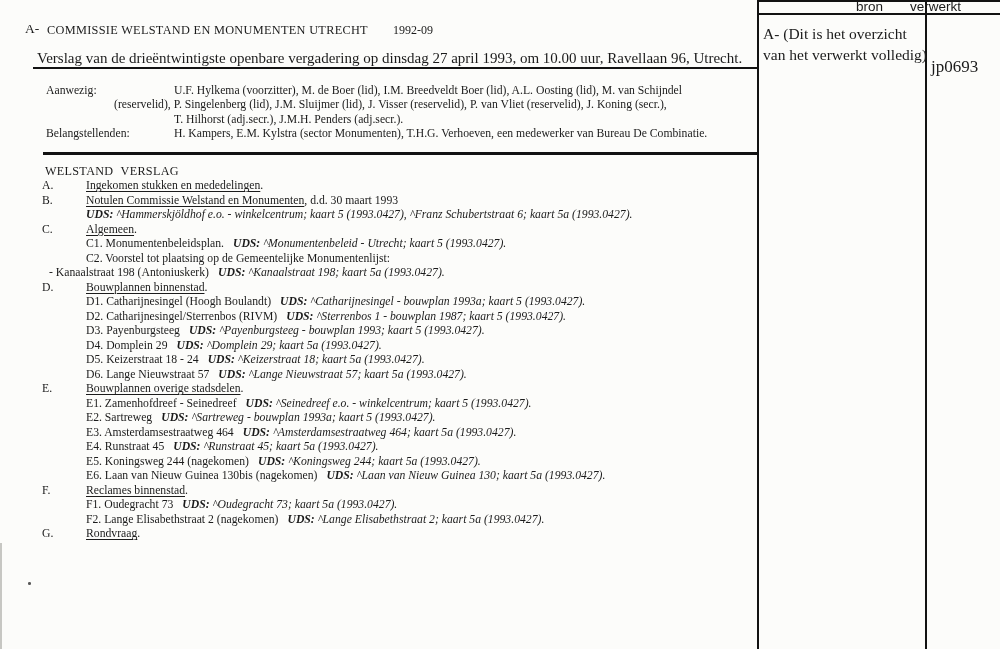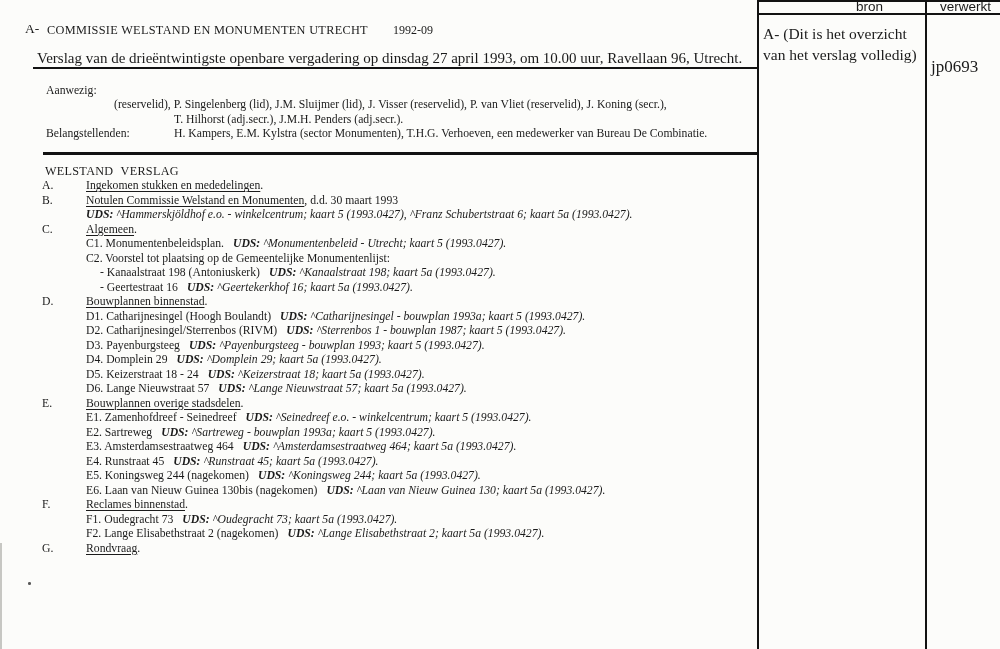--- a/index.html
+++ b/index.html
@@ -24,35 +24,35 @@
   .hrule1{left:33px;top:67px;width:724px;height:2.4px;background:var(--rule);}
   .hrule2{left:43px;top:152px;width:714px;height:2.6px;background:var(--rule);}
   .vline-left{left:757px;top:0;width:2px;height:649px;background:var(--rule);}
   .vline-mid{left:925px;top:0;width:2px;height:649px;background:var(--rule);}
   .ttop{left:757px;top:0;width:243px;height:1.6px;background:var(--rule);}
   .thead-underline{left:757px;top:13px;width:243px;height:2px;background:var(--rule);}
 
   
   .col-head{font-family:"Liberation Sans",sans-serif;font-size:13.5px;top:-1px;}
   .col-head.bron{left:856px;}
-  .col-head.verwerkt{left:940px;}
+  .col-head.verwerkt{left:910px;}
   .side-note{left:763px;top:23px;font-size:15.5px;line-height:21px;}
   .side-stamp{left:931px;top:57px;font-size:17px;}
 
   
   #attendance{left:0;top:84px;font-size:11.7px;}
   .att-line{position:relative;height:14.25px;line-height:14.3px;white-space:nowrap;}
   .att-label{position:absolute;left:46px;}
   .att-text{display:inline-block;}
 
   
   .ov-heading{left:45px;top:164px;font-size:12.2px;word-spacing:4px;letter-spacing:.3px;}
   #overview-list{left:0;top:179px;font-size:11.7px;}
   .ov-line{position:relative;height:14.5px;line-height:14.55px;white-space:nowrap;padding-left:86px;}
-  .ov-line.ov-dash{padding-left:100px;}
+  .ov-line.ov-dash{padding-left:49px;}
   .ov-letter{position:absolute;left:42px;}
   .ov-title{text-decoration:underline;text-decoration-thickness:1px;text-underline-offset:2px;}
   .ov-uds{font-style:italic;margin-left:9px;}
   .ov-line.ov-uds-only .ov-uds{margin-left:0;}
   .ov-uds strong{font-weight:bold;}
 
   
   .speck{left:28px;top:582px;width:2.5px;height:2.5px;border-radius:50%;background:#3c3c3c;opacity:.85;}
   .edge-shadow{left:0;top:543px;width:1.5px;height:106px;background:#9a9a96;opacity:.55;}
 </style>
@@ -70,41 +70,40 @@
   <div class="abs hrule2"></div>
   <div class="abs vline-left"></div>
   <div class="abs vline-mid"></div>
   <div class="abs ttop"></div>
   <div class="abs thead-underline"></div>
 
   <span class="abs col-head bron">bron</span>
   <span class="abs col-head verwerkt">verwerkt</span>
   <div class="abs side-note">
     <div>A- (Dit is het overzicht</div>
-    <div>van het verslag volledig)</div>
+    <div>van het verwerkt volledig)</div>
   </div>
   <span class="abs side-stamp">jp0693</span>
 
   <div class="abs" id="attendance">
-      <div class="att-line"><span class="att-label">Aanwezig:</span></div>
+      <div class="att-line"><span class="att-label">Aanwezig:</span><span class="att-text" style="margin-left: 174px;">U.F. Hylkema (voorzitter), M. de Boer (lid), I.M. Breedveldt Boer (lid), A.L. Oosting (lid), M. van Schijndel</span></div>
       <div class="att-line"><span class="att-text" style="margin-left: 114px;">(reservelid), P. Singelenberg (lid), J.M. Sluijmer (lid), J. Visser (reservelid), P. van Vliet (reservelid), J. Koning (secr.),</span></div>
       <div class="att-line"><span class="att-text" style="margin-left: 174px;">T. Hilhorst (adj.secr.), J.M.H. Penders (adj.secr.).</span></div>
       <div class="att-line"><span class="att-label">Belangstellenden:</span><span class="att-text" style="margin-left: 174px;">H. Kampers, E.M. Kylstra (sector Monumenten), T.H.G. Verhoeven, een medewerker van Bureau De Combinatie.</span></div>
     </div>
 
   <span class="abs ov-heading">WELSTAND VERSLAG</span>
   <div class="abs" id="overview-list">
       <div class="ov-line ov-section"><span class="ov-letter">A.</span><span class="ov-title">Ingekomen stukken en mededelingen</span><span class="ov-after">.</span></div>
       <div class="ov-line ov-section"><span class="ov-letter">B.</span><span class="ov-title">Notulen Commissie Welstand en Monumenten</span><span class="ov-after">, d.d. 30 maart 1993</span></div>
       <div class="ov-line ov-uds-only"><em class="ov-uds"><strong>UDS:</strong> ^Hammerskjöldhof e.o. - winkelcentrum; kaart 5 (1993.0427), ^Franz Schubertstraat 6; kaart 5a (1993.0427).</em></div>
       <div class="ov-line ov-section"><span class="ov-letter">C.</span><span class="ov-title">Algemeen</span><span class="ov-after">.</span></div>
       <div class="ov-line ov-item"><span class="ov-text">C1. Monumentenbeleidsplan.</span><em class="ov-uds"><strong>UDS:</strong> ^Monumentenbeleid - Utrecht; kaart 5 (1993.0427).</em></div>
       <div class="ov-line ov-item"><span class="ov-text">C2. Voorstel tot plaatsing op de Gemeentelijke Monumentenlijst:</span></div>
       <div class="ov-line ov-dash"><span class="ov-text">- Kanaalstraat 198 (Antoniuskerk)</span><em class="ov-uds"><strong>UDS:</strong> ^Kanaalstraat 198; kaart 5a (1993.0427).</em></div>
-      <div class="ov-line ov-dash"><span class="ov-text">- Geertestraat 16</span><em class="ov-uds"><strong>UDS:</strong> ^Geertekerkhof 16; kaart 5a (1993.0427).</em></div>
       <div class="ov-line ov-section"><span class="ov-letter">D.</span><span class="ov-title">Bouwplannen binnenstad</span><span class="ov-after">.</span></div>
       <div class="ov-line ov-item"><span class="ov-text">D1. Catharijnesingel (Hoogh Boulandt)</span><em class="ov-uds"><strong>UDS:</strong> ^Catharijnesingel - bouwplan 1993a; kaart 5 (1993.0427).</em></div>
       <div class="ov-line ov-item"><span class="ov-text">D2. Catharijnesingel/Sterrenbos (RIVM)</span><em class="ov-uds"><strong>UDS:</strong> ^Sterrenbos 1 - bouwplan 1987; kaart 5 (1993.0427).</em></div>
       <div class="ov-line ov-item"><span class="ov-text">D3. Payenburgsteeg</span><em class="ov-uds"><strong>UDS:</strong> ^Payenburgsteeg - bouwplan 1993; kaart 5 (1993.0427).</em></div>
       <div class="ov-line ov-item"><span class="ov-text">D4. Domplein 29</span><em class="ov-uds"><strong>UDS:</strong> ^Domplein 29; kaart 5a (1993.0427).</em></div>
       <div class="ov-line ov-item"><span class="ov-text">D5. Keizerstraat 18 - 24</span><em class="ov-uds"><strong>UDS:</strong> ^Keizerstraat 18; kaart 5a (1993.0427).</em></div>
       <div class="ov-line ov-item"><span class="ov-text">D6. Lange Nieuwstraat 57</span><em class="ov-uds"><strong>UDS:</strong> ^Lange Nieuwstraat 57; kaart 5a (1993.0427).</em></div>
       <div class="ov-line ov-section"><span class="ov-letter">E.</span><span class="ov-title">Bouwplannen overige stadsdelen</span><span class="ov-after">.</span></div>
       <div class="ov-line ov-item"><span class="ov-text">E1. Zamenhofdreef - Seinedreef</span><em class="ov-uds"><strong>UDS:</strong> ^Seinedreef e.o. - winkelcentrum; kaart 5 (1993.0427).</em></div>
       <div class="ov-line ov-item"><span class="ov-text">E2. Sartreweg</span><em class="ov-uds"><strong>UDS:</strong> ^Sartreweg - bouwplan 1993a; kaart 5 (1993.0427).</em></div>

